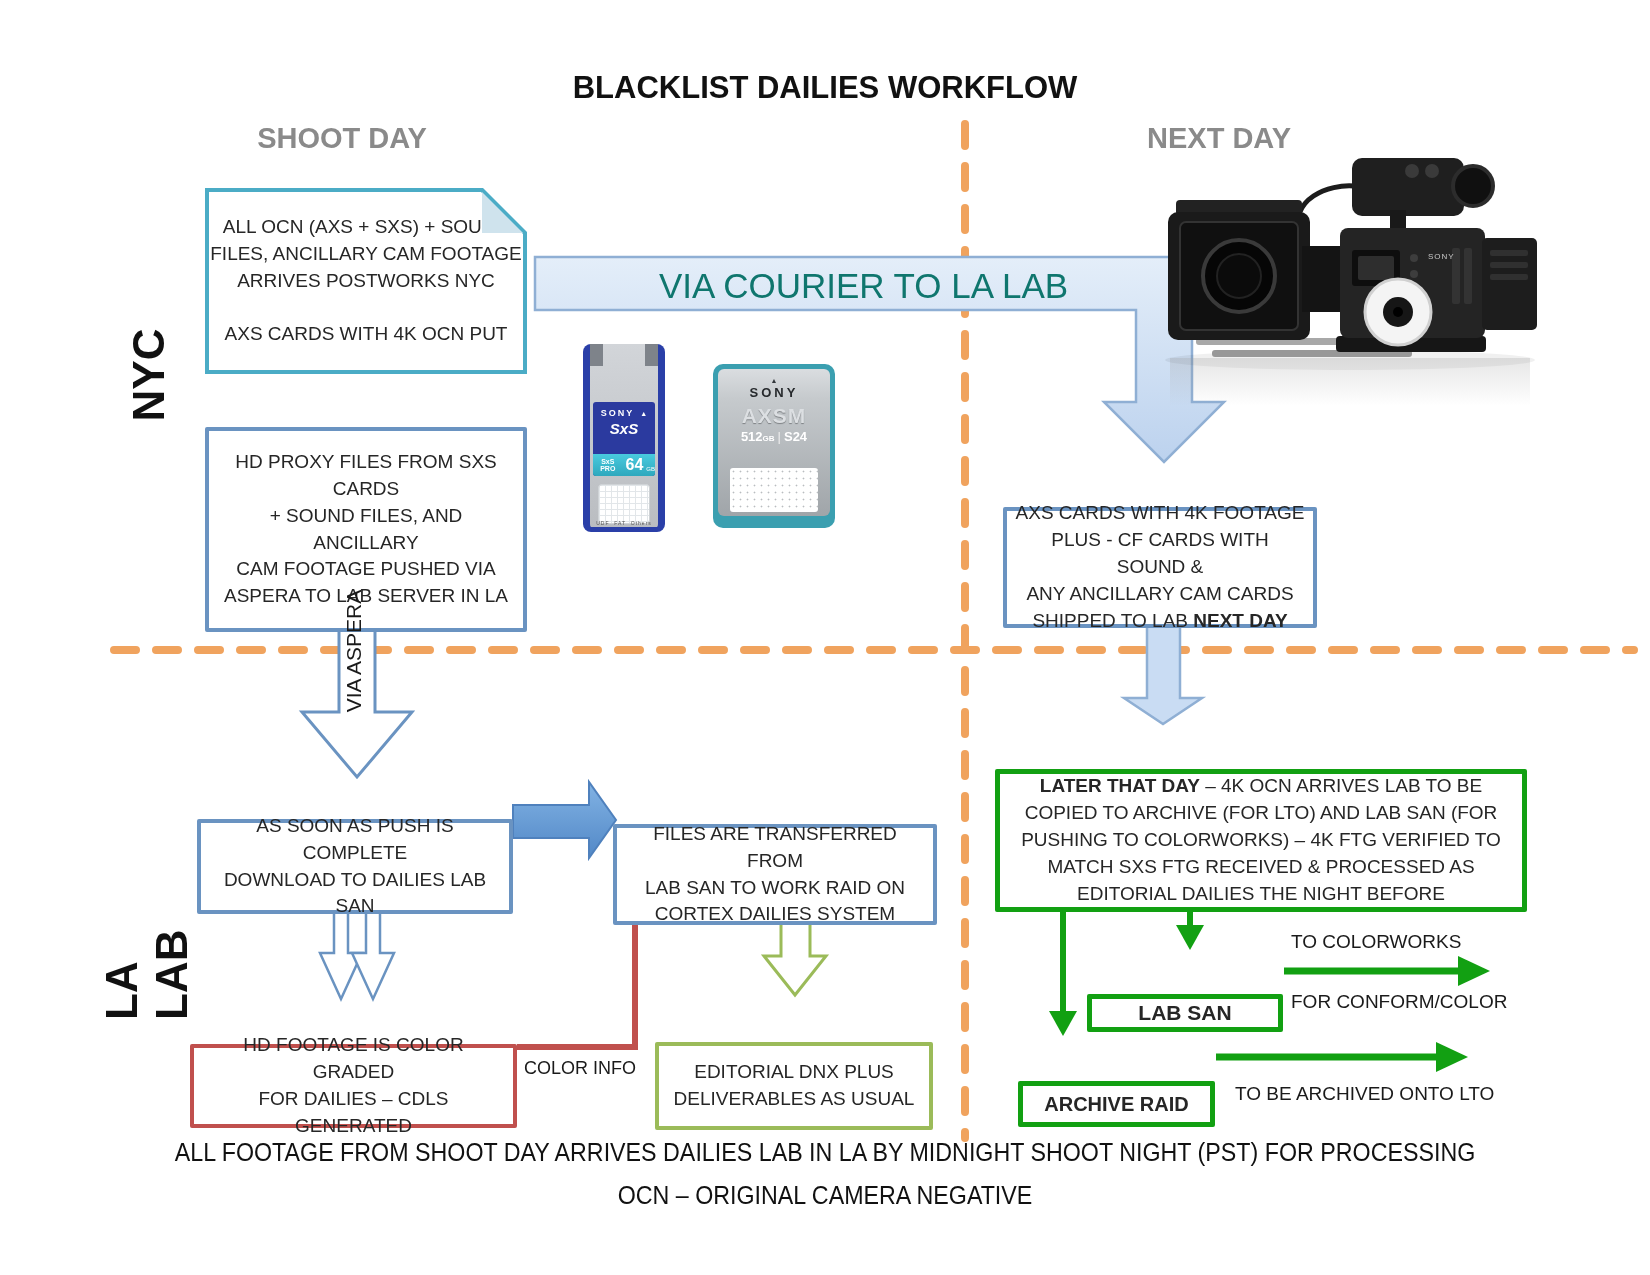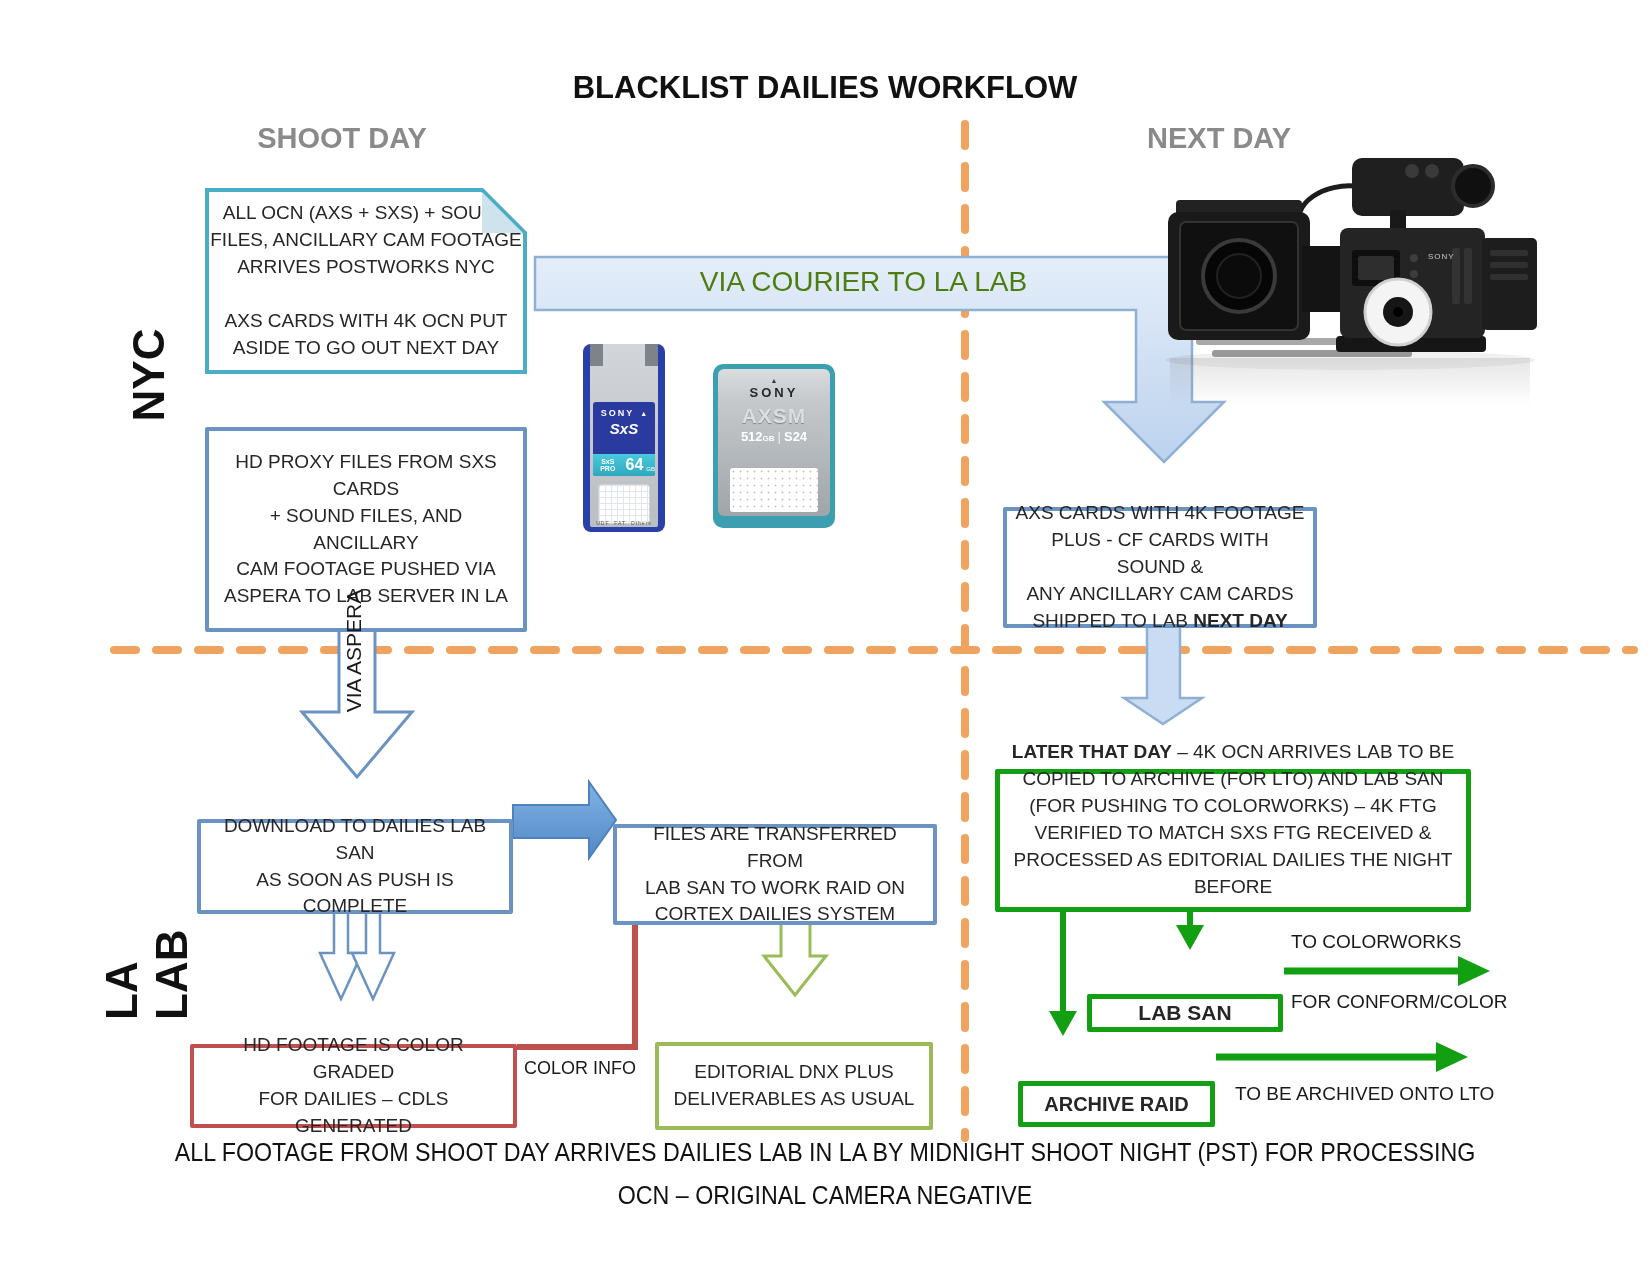--- a/index.html
+++ b/index.html
@@ -21,21 +21,21 @@
   .teal-wrap{position:absolute;left:205px;top:188px;width:322px;height:186px;background:#4BACC6;
              -webkit-clip-path:polygon(0 0,calc(100% - 44px) 0,100% 44px,100% 100%,0 100%);
              clip-path:polygon(0 0,calc(100% - 44px) 0,100% 44px,100% 100%,0 100%);}
   .teal-in{position:absolute;left:4px;top:4px;right:4px;bottom:4px;background:#fff;
            -webkit-clip-path:polygon(0 0,calc(100% - 42px) 0,100% 42px,100% 100%,0 100%);
            clip-path:polygon(0 0,calc(100% - 42px) 0,100% 42px,100% 100%,0 100%);
            display:flex;flex-direction:column;justify-content:center;text-align:center;
            font-size:19px;line-height:1.42;color:#262626;}
   .teal-fold{position:absolute;right:4px;top:4px;width:41px;height:41px;background:#cfe3ed;
              -webkit-clip-path:polygon(0 0,100% 100%,0 100%);clip-path:polygon(0 0,100% 100%,0 100%);}
-  .ribbon-label{left:535px;top:266px;width:657px;text-align:center;font-size:28px;color:#4d7c0f;}
+  .ribbon-label{left:535px;top:266px;width:657px;text-align:center;font-size:35px;color:#0f766e;}
   .rot{transform:rotate(-90deg);}
   .lbl{font-size:19px;color:#1a1a1a;white-space:nowrap;}
   .footer{left:0;right:0;text-align:center;font-size:25px;color:#111;transform:scaleX(0.93);}
   
   .sxs{position:absolute;left:583px;top:344px;width:82px;height:188px;border-radius:8px;
        background:linear-gradient(180deg,#d2d5d9,#babdc1);
        border-left:7px solid #2a3fa8;border-right:7px solid #2a3fa8;border-bottom:5px solid #2a3fa8;box-sizing:border-box;}
   .sxs-notch{position:absolute;top:0;width:13px;height:22px;background:#7e838a;}
   .sxs-notch.l{left:0;}.sxs-notch.r{right:0;}
   .sxs-label{position:absolute;top:58px;left:3px;right:3px;height:74px;background:#2b3a9f;border-radius:3px;
@@ -158,21 +158,20 @@
   <div class="abs sidelabel rot" style="left:89px;top:345px;width:120px;height:60px;">NYC</div>
   <div class="abs sidelabel rot" style="left:72px;top:915px;width:150px;height:60px;">LA LAB</div>
 
   <div class="teal-wrap">
     <div class="teal-in">
         <div>ALL OCN (AXS + SXS) + SOUND</div>
         <div>FILES, ANCILLARY CAM FOOTAGE</div>
         <div>ARRIVES POSTWORKS NYC</div>
         <div>&nbsp;</div>
         <div>AXS CARDS WITH 4K OCN PUT</div>
-        <div>ASIDE TO GO OUT NEXT DAY</div>
       </div>
     <div class="teal-fold"></div>
   </div>
 
   <div class="bx b-blue" style="left:205px;top:383px;width:322px;height:205px;">
     <div>
         <div>HD PROXY FILES FROM SXS CARDS</div>
         <div>+ SOUND FILES, AND ANCILLARY</div>
         <div>CAM FOOTAGE PUSHED VIA</div>
         <div>ASPERA TO LAB SERVER IN LA</div>
@@ -213,41 +212,41 @@
 
   <div class="bx b-blue" style="left:1003px;top:463px;width:314px;height:121px;">
     <div>
         <div>AXS CARDS WITH 4K FOOTAGE</div>
         <div>PLUS - CF CARDS WITH SOUND &amp;</div>
         <div>ANY ANCILLARY CAM CARDS</div>
       </div>
     <div><span>SHIPPED TO LAB </span><span class="b">NEXT DAY</span></div>
   </div>
 
-  <div class="bx b-green" style="left:995px;top:725px;width:476px;height:143px;padding:6px 10px;justify-content:flex-end;">
+  <div class="bx b-green" style="left:995px;top:725px;width:532px;height:143px;padding:6px 10px;">
     <div><span class="b">LATER THAT DAY</span><span> – 4K OCN ARRIVES LAB TO BE COPIED TO ARCHIVE (FOR LTO) AND LAB SAN (FOR PUSHING TO COLORWORKS) – 4K FTG VERIFIED TO MATCH SXS FTG RECEIVED &amp; PROCESSED AS EDITORIAL DAILIES THE NIGHT BEFORE</span></div>
   </div>
 
   <div class="bx b-green" style="left:1087px;top:950px;width:196px;height:38px;font-weight:bold;font-size:21px;">
     <div>LAB SAN</div>
   </div>
   <div class="abs lbl" style="left:1291px;top:931px;">TO COLORWORKS</div>
   <div class="abs lbl" style="left:1291px;top:991px;">FOR CONFORM/COLOR</div>
 
   <div class="bx b-green" style="left:1018px;top:1037px;width:197px;height:46px;font-weight:bold;font-size:20px;">
     <div>ARCHIVE RAID</div>
   </div>
   <div class="abs lbl" style="left:1228px;top:1083px;margin-left:7px;">TO BE ARCHIVED ONTO LTO</div>
 
   <div class="abs rot" style="left:277px;top:636px;width:160px;height:30px;text-align:center;font-size:21px;color:#1a1a1a;">VIA ASPERA</div>
 
   <div class="bx b-blue" style="left:197px;top:775px;width:316px;height:95px;">
     <div>
+        <div>AS SOON AS PUSH IS COMPLETE</div>
         <div>DOWNLOAD TO DAILIES LAB SAN</div>
-        <div>AS SOON AS PUSH IS COMPLETE</div>
       </div>
   </div>
 
   <div class="bx b-blue" style="left:613px;top:780px;width:324px;height:101px;">
     <div>
         <div>FILES ARE TRANSFERRED  FROM</div>
         <div>LAB SAN TO WORK RAID ON</div>
         <div>CORTEX DAILIES SYSTEM</div>
       </div>
   </div>

